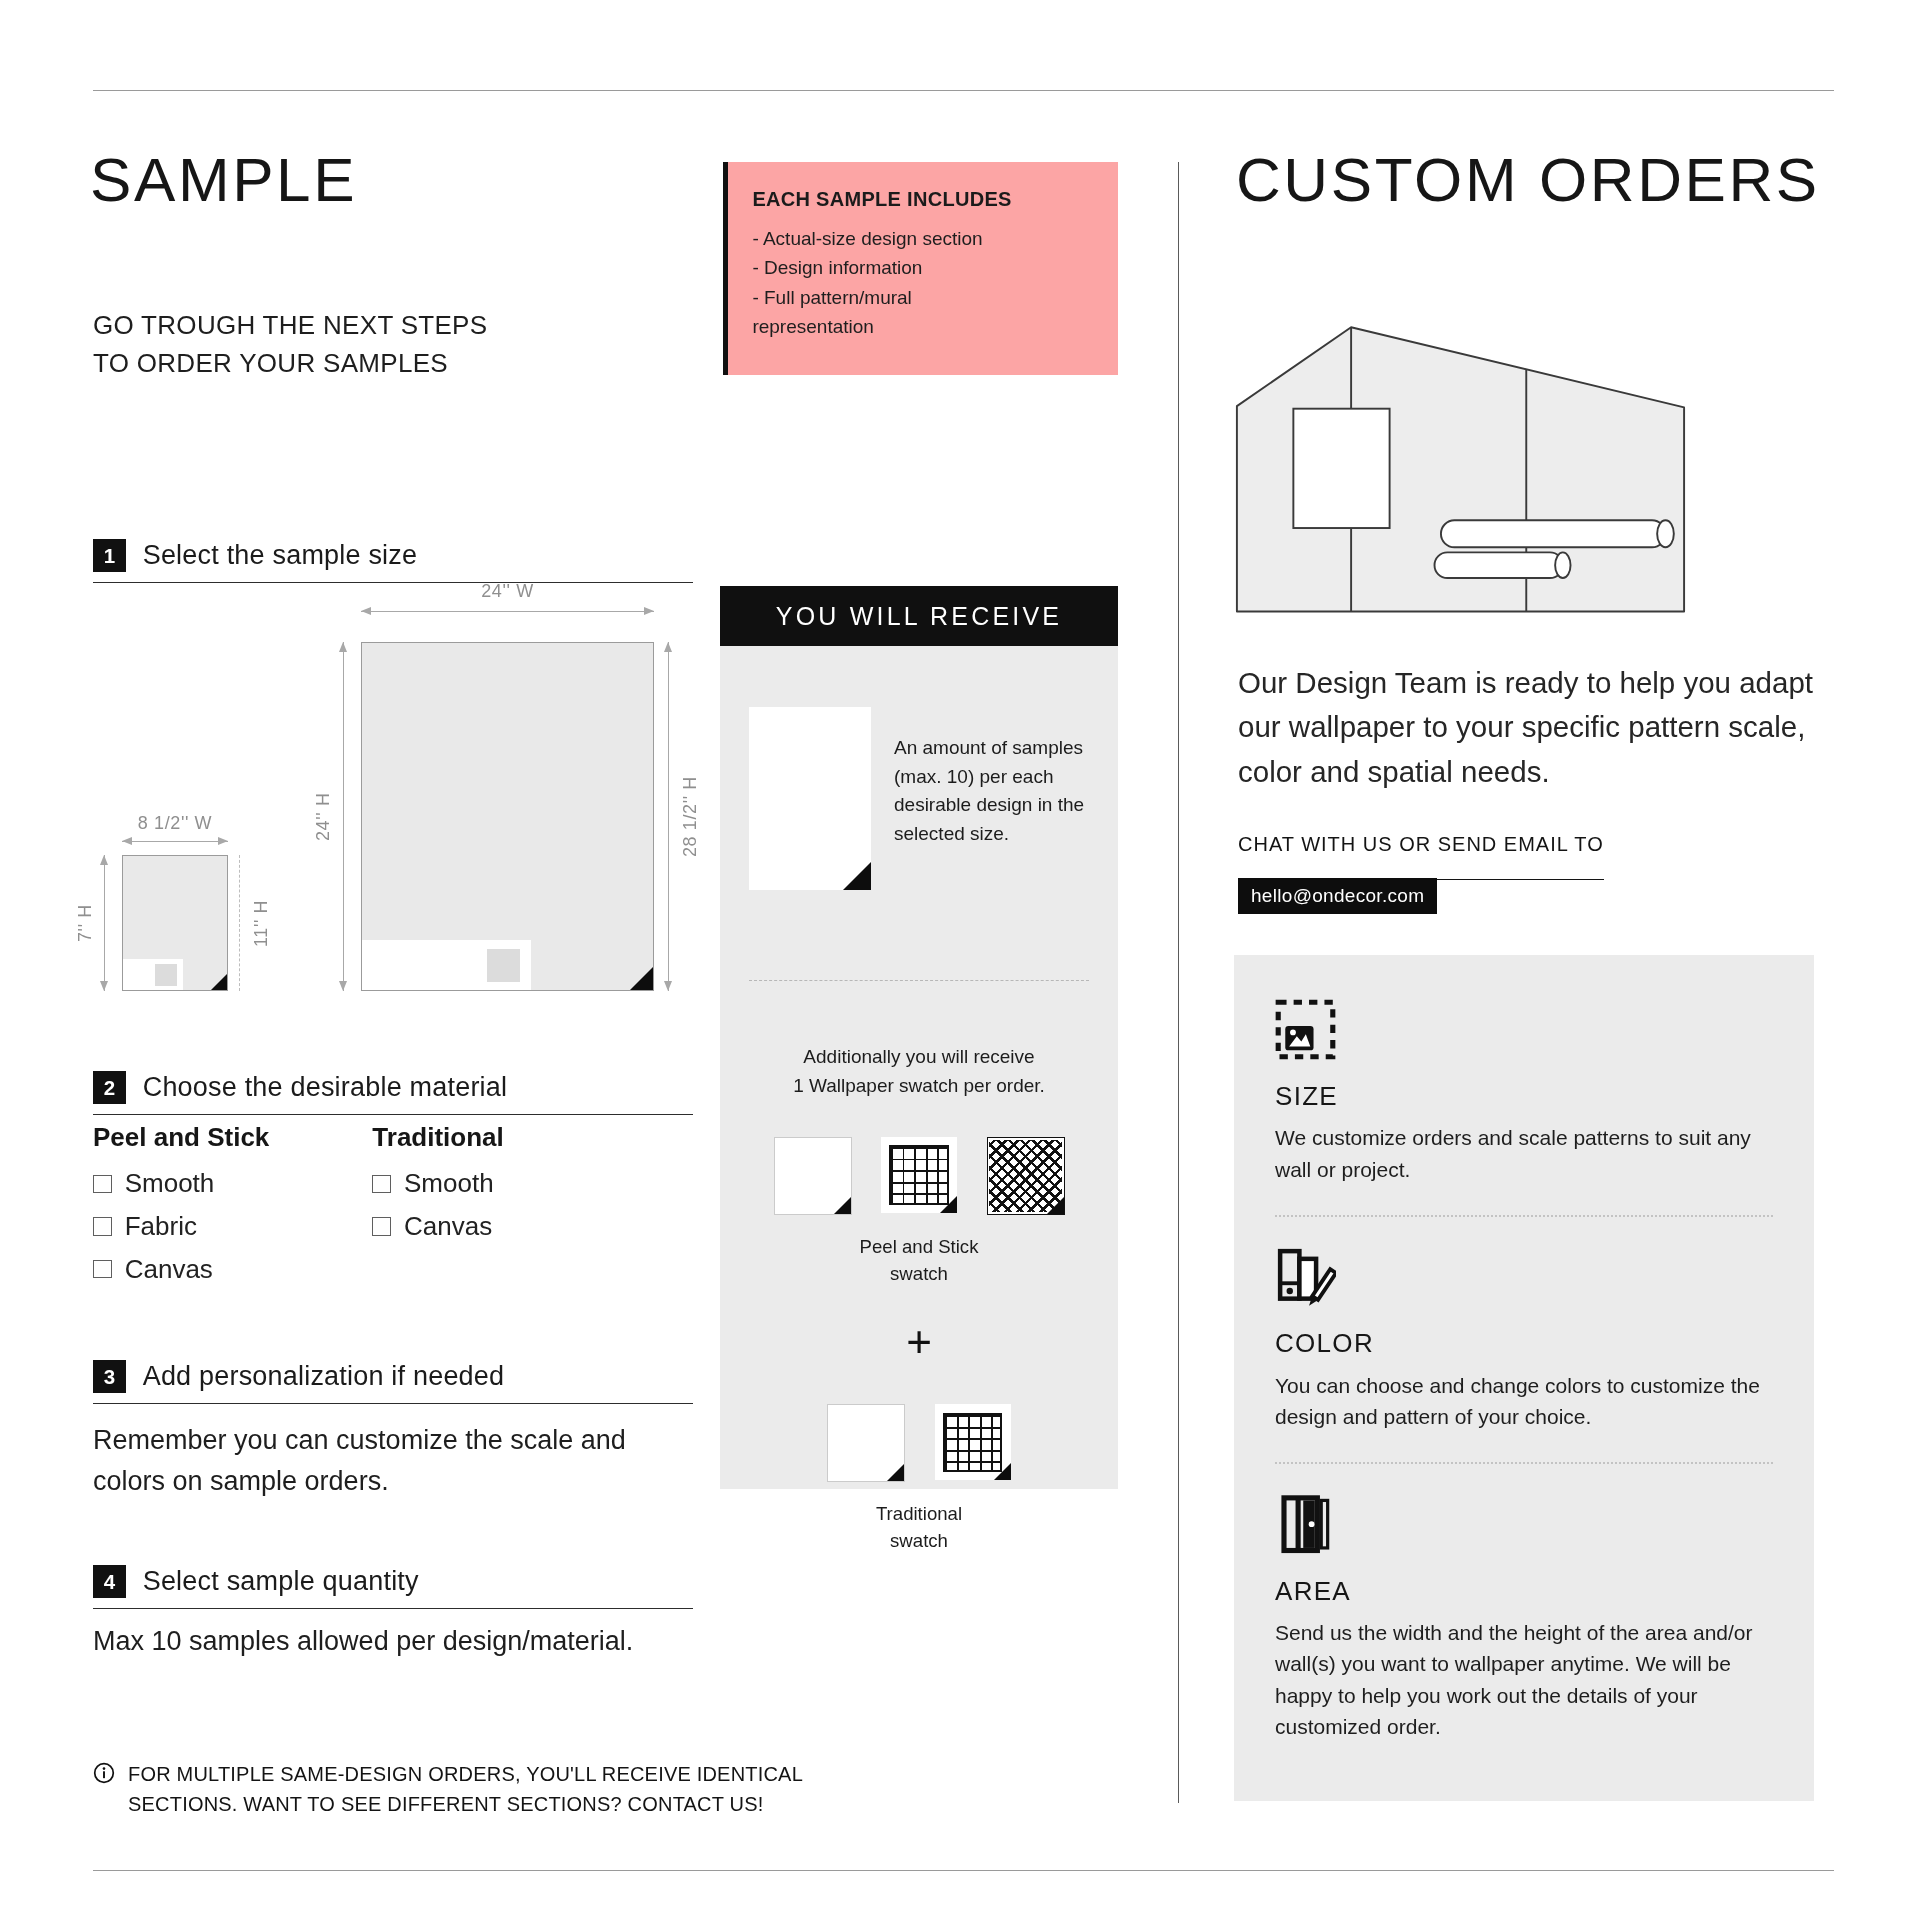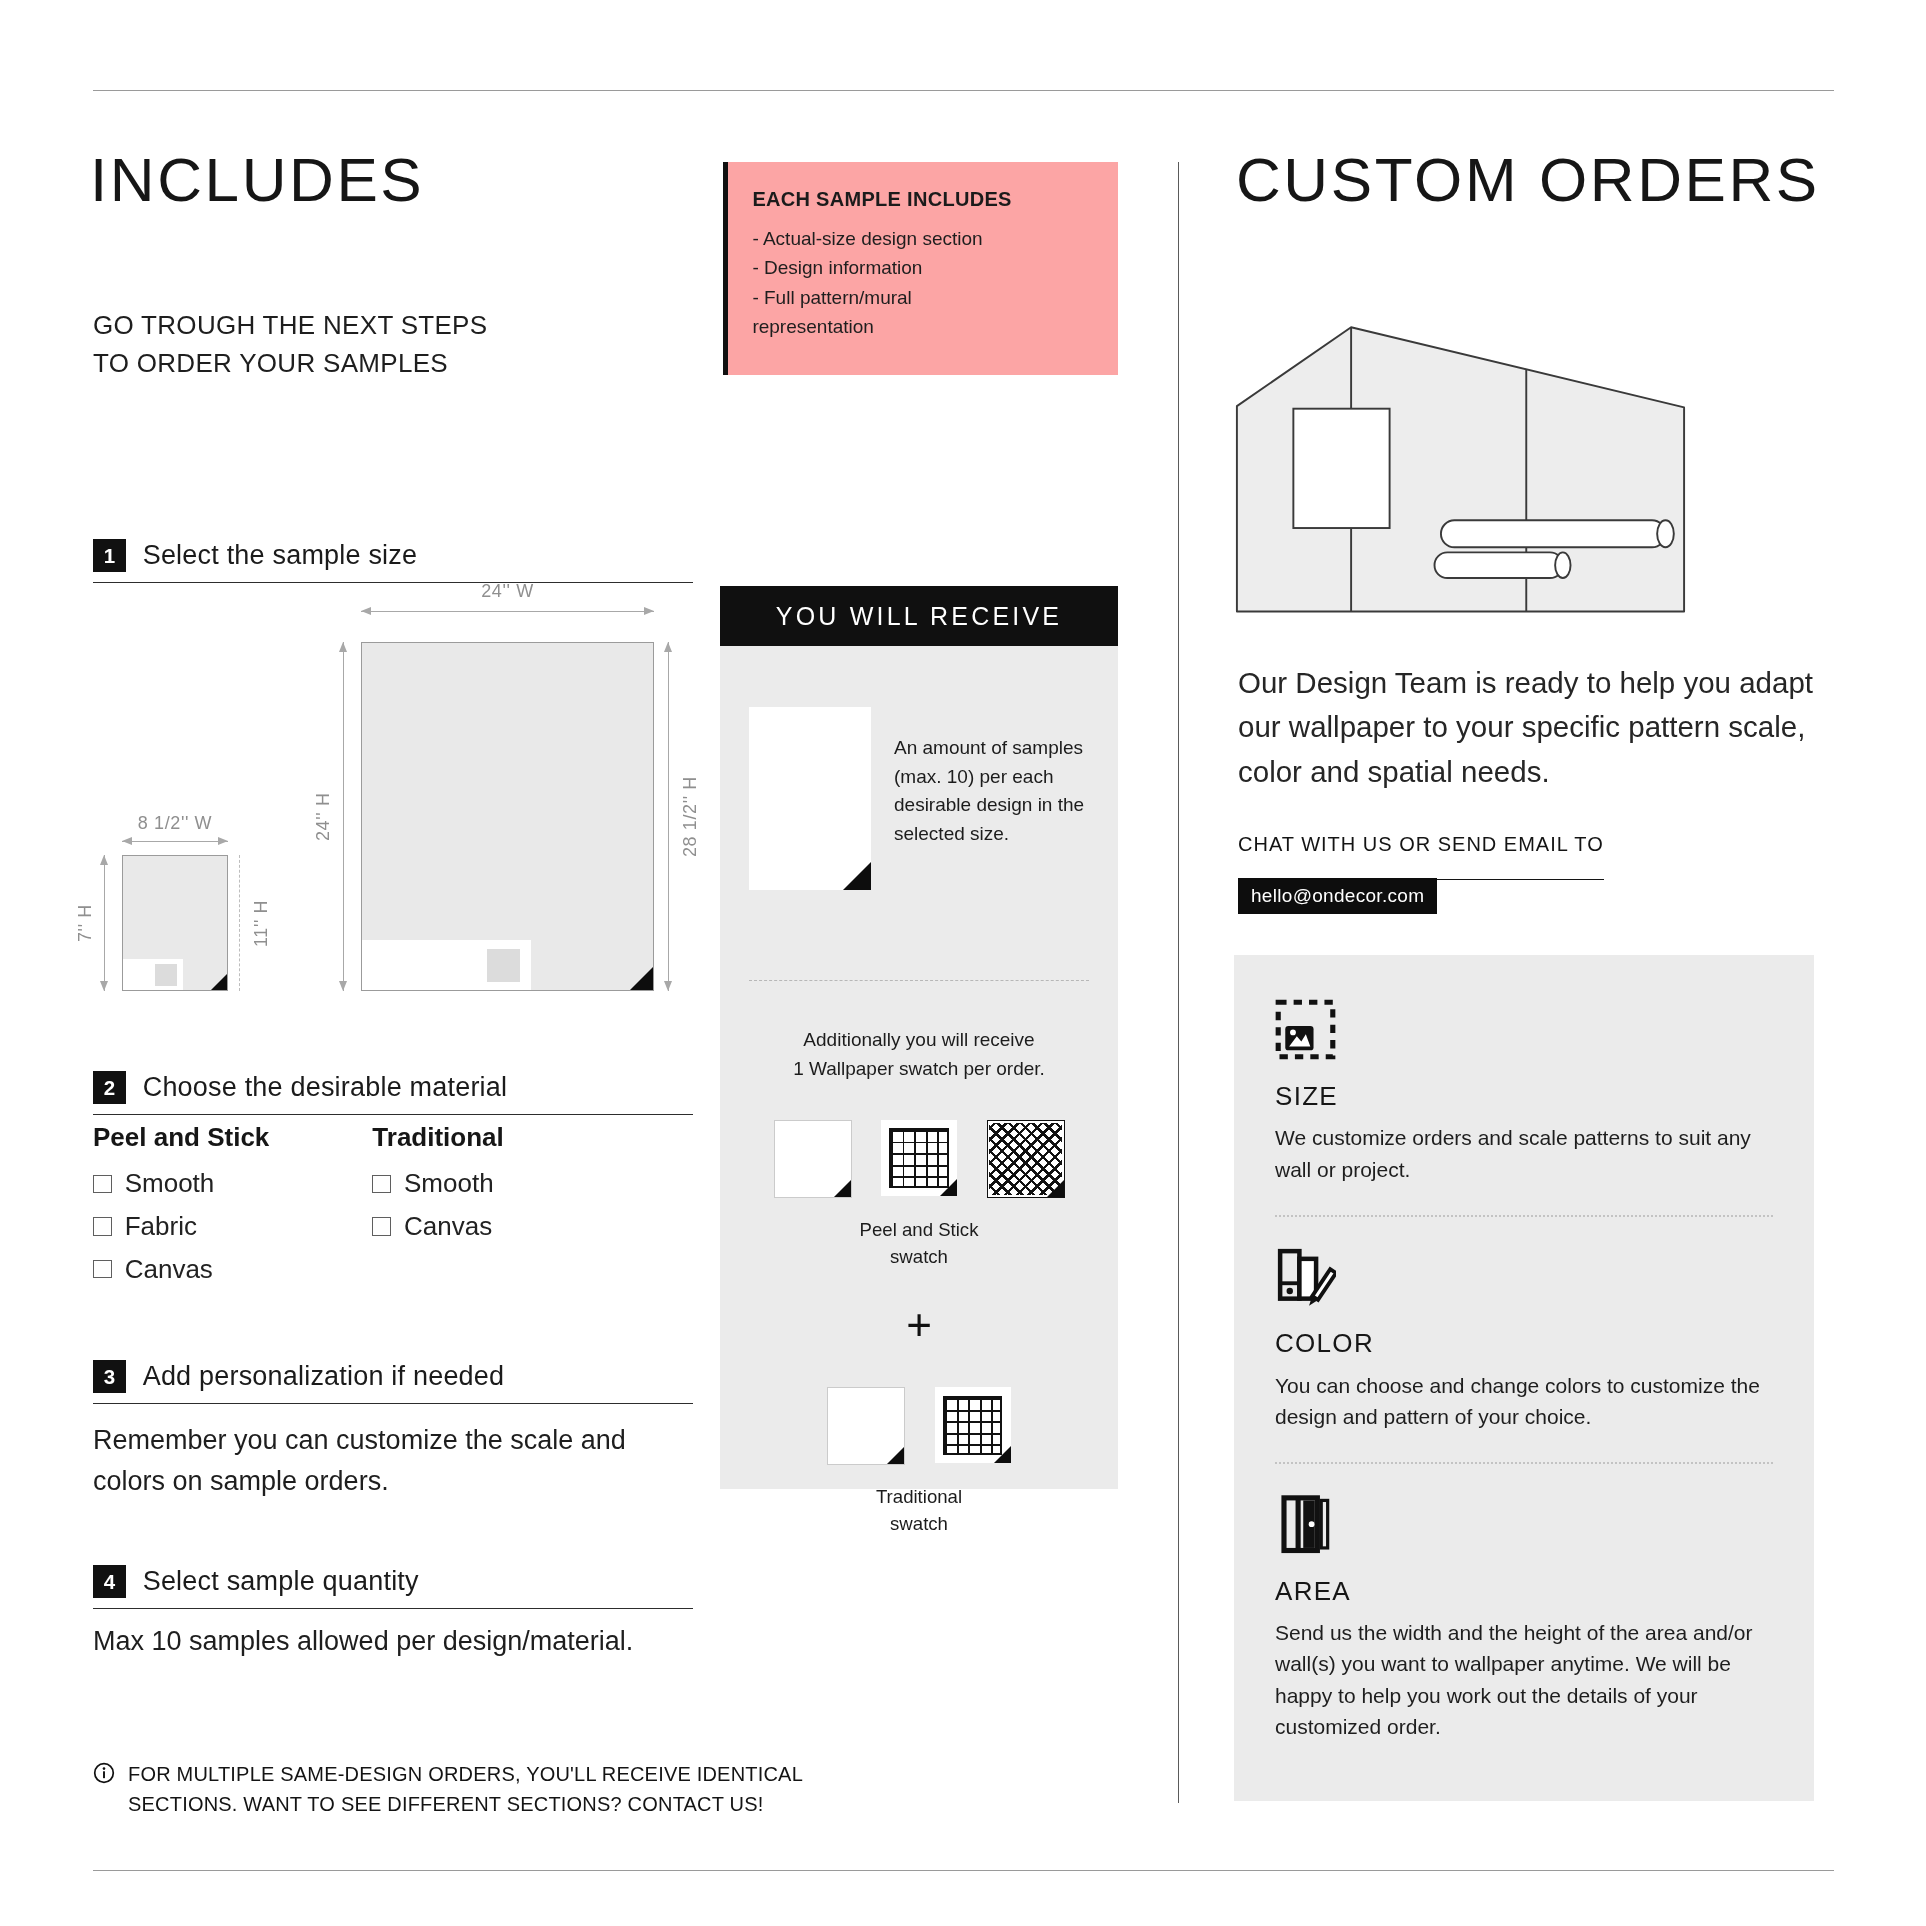--- a/index.html
+++ b/index.html
@@ -58,21 +58,21 @@
   .info-ic{flex:none;margin-top:2.6px;}
 
   
   .mid-panel{position:absolute;left:720px;top:586px;width:398px;height:903px;background:#ebebeb;}
   .mid-header{height:60px;background:#101010;color:#fff;font-size:25px;font-weight:500;letter-spacing:3.2px;display:flex;align-items:center;justify-content:center;}
   .receive-row{margin:61px 29px 0;display:flex;gap:23px;align-items:flex-start;}
   .page-icon{width:122px;height:183px;background:#fff;position:relative;flex:none;}
   .page-icon .fold{border-bottom-width:28px;border-left-width:28px;}
   .receive-text{font-size:19px;line-height:1.5;color:#1c1c1c;margin-top:27px;width:195px;}
   .dashed-sep{margin:90px 29px 0;border-top:1.3px dashed #b7b7b7;}
-  .additional{margin:45px 26px 0;text-align:center;font-size:19px;line-height:1.5;color:#1c1c1c;}
+  .additional{margin:62px 26px 0;text-align:center;font-size:19px;line-height:1.5;color:#1c1c1c;}
   .swatch-row{display:flex;justify-content:center;gap:29.5px;margin-top:37px;}
   .swatch{width:76px;height:76px;background:#fff;position:relative;flex:none;}
   .swatch .fold{border-bottom-width:17.3px;border-left-width:17.3px;}
   .swatch.plain{border:1.3px solid #cbcbcb;}
   .grid-inner{position:absolute;inset:8.3px;border:2.6px solid #111;background-image:repeating-linear-gradient(#111 0 1.9px, transparent 1.9px 11.6px),repeating-linear-gradient(90deg,#111 0 1.9px, transparent 1.9px 11.6px);}
   .swatch.cross{border:1.9px solid #111;}
   .cross-inner{position:absolute;inset:1.9px;background-image:repeating-linear-gradient(45deg, transparent 0 5.8px, #111 5.8px 8.3px),repeating-linear-gradient(-45deg, transparent 0 5.8px, #111 5.8px 8.3px);}
   .swatch-label{margin-top:19px;text-align:center;font-size:18.6px;line-height:1.45;color:#1c1c1c;}
   .plus{margin-top:29.5px;text-align:center;font-size:44px;font-weight:300;color:#111;}
 
@@ -89,21 +89,21 @@
 </style>
 </head>
 <body>
 
 <div class="page">
 
   <div class="rule rule-top"></div>
   <div class="rule rule-bottom"></div>
   <div class="vdivider"></div>
 
-  <h1 class="big-title samples-title">INCLUDES</h1>
+  <h1 class="big-title samples-title">SAMPLE</h1>
   <div class="intro-left pre">GO TROUGH THE NEXT STEPS
 TO ORDER YOUR SAMPLES</div>
 
   <div class="includes-box">
     <div class="includes-title">EACH SAMPLE INCLUDES</div>
     <div class="includes-item">- Actual-size design section</div>
     <div class="includes-item">- Design information</div>
     <div class="includes-item pre">- Full pattern/mural
    representation</div>
   </div>

